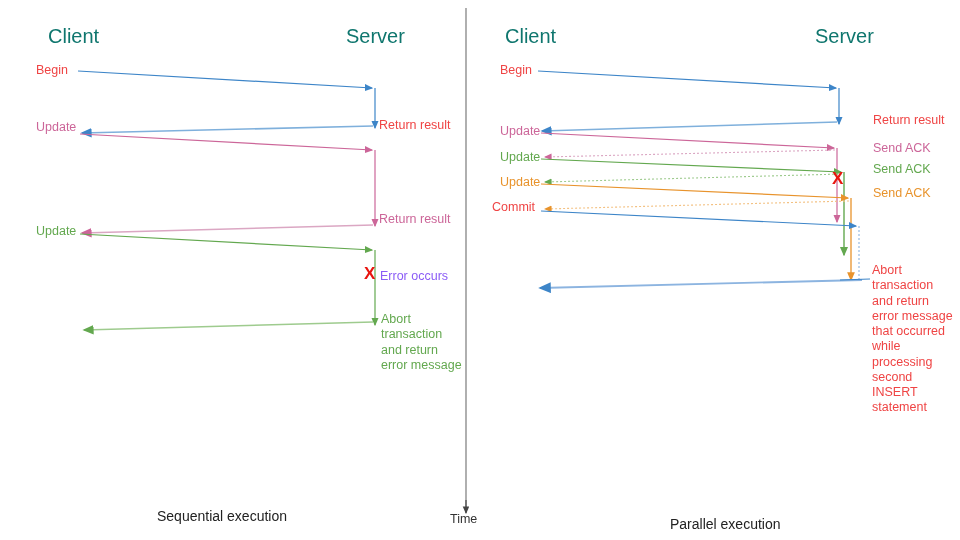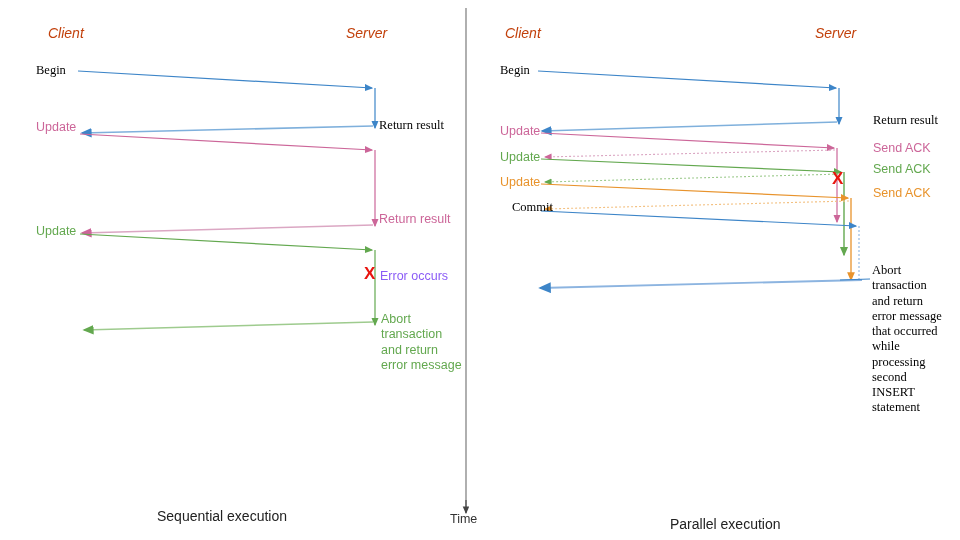--- a/index.html
+++ b/index.html
@@ -25,28 +25,27 @@
     width: 960px;
     height: 540px;
   }
   .lbl {
     position: absolute;
     font-family: "Liberation Sans", sans-serif;
     white-space: pre;
     line-height: 1.18;
   }
   .actor {
-    font-style: italic;
-    font-size: 14px;
-    color: #c2410c;
+    font-size: 20px;
+    color: #0f766e;
   }
   .msg {
     font-size: 12.5px;
   }
-  .msg-blue   { color: #000000; font-family: Liberation Serif, serif; }
+  .msg-blue   { color: #ef4444; }
   .msg-pink   { color: #cc6699; }
   .msg-green  { color: #63a84f; }
   .msg-orange { color: #e8932c; }
   .msg-red    { color: #e8150f; font-weight: bold; font-size: 17px; }
   .caption {
     font-size: 14px;
     color: #222222;
   }
   .timelbl {
     font-size: 12.5px;
@@ -153,21 +152,21 @@
 
   <div class="lbl caption" style="left:157px; top:508px;">Sequential execution</div>
 
   <div class="lbl actor" style="left:505px; top:25px;">Client</div>
   <div class="lbl actor" style="left:815px; top:25px;">Server</div>
 
   <div class="lbl msg msg-blue" style="left:500px; top:63px;">Begin</div>
   <div class="lbl msg msg-pink" style="left:500px; top:124px;">Update</div>
   <div class="lbl msg msg-green" style="left:500px; top:150px;">Update</div>
   <div class="lbl msg msg-orange" style="left:500px; top:175px;">Update</div>
-  <div class="lbl msg msg-blue" style="left:492px; top:200px;margin-left:20px;">Commit</div>
+  <div class="lbl msg msg-blue" style="left:492px; top:200px;">Commit</div>
 
   <div class="lbl msg msg-blue" style="left:873px; top:113px;">Return result</div>
   <div class="lbl msg msg-pink" style="left:873px; top:141px;">Send ACK</div>
   <div class="lbl msg msg-green" style="left:873px; top:162px;">Send ACK</div>
   <div class="lbl msg msg-orange" style="left:873px; top:186px;">Send ACK</div>
 
   <div class="lbl msg-red" style="left:832px; top:169px;">X</div>
 
   <div class="lbl msg msg-blue block" style="left:872px; top:263px;">Abort
 transaction

